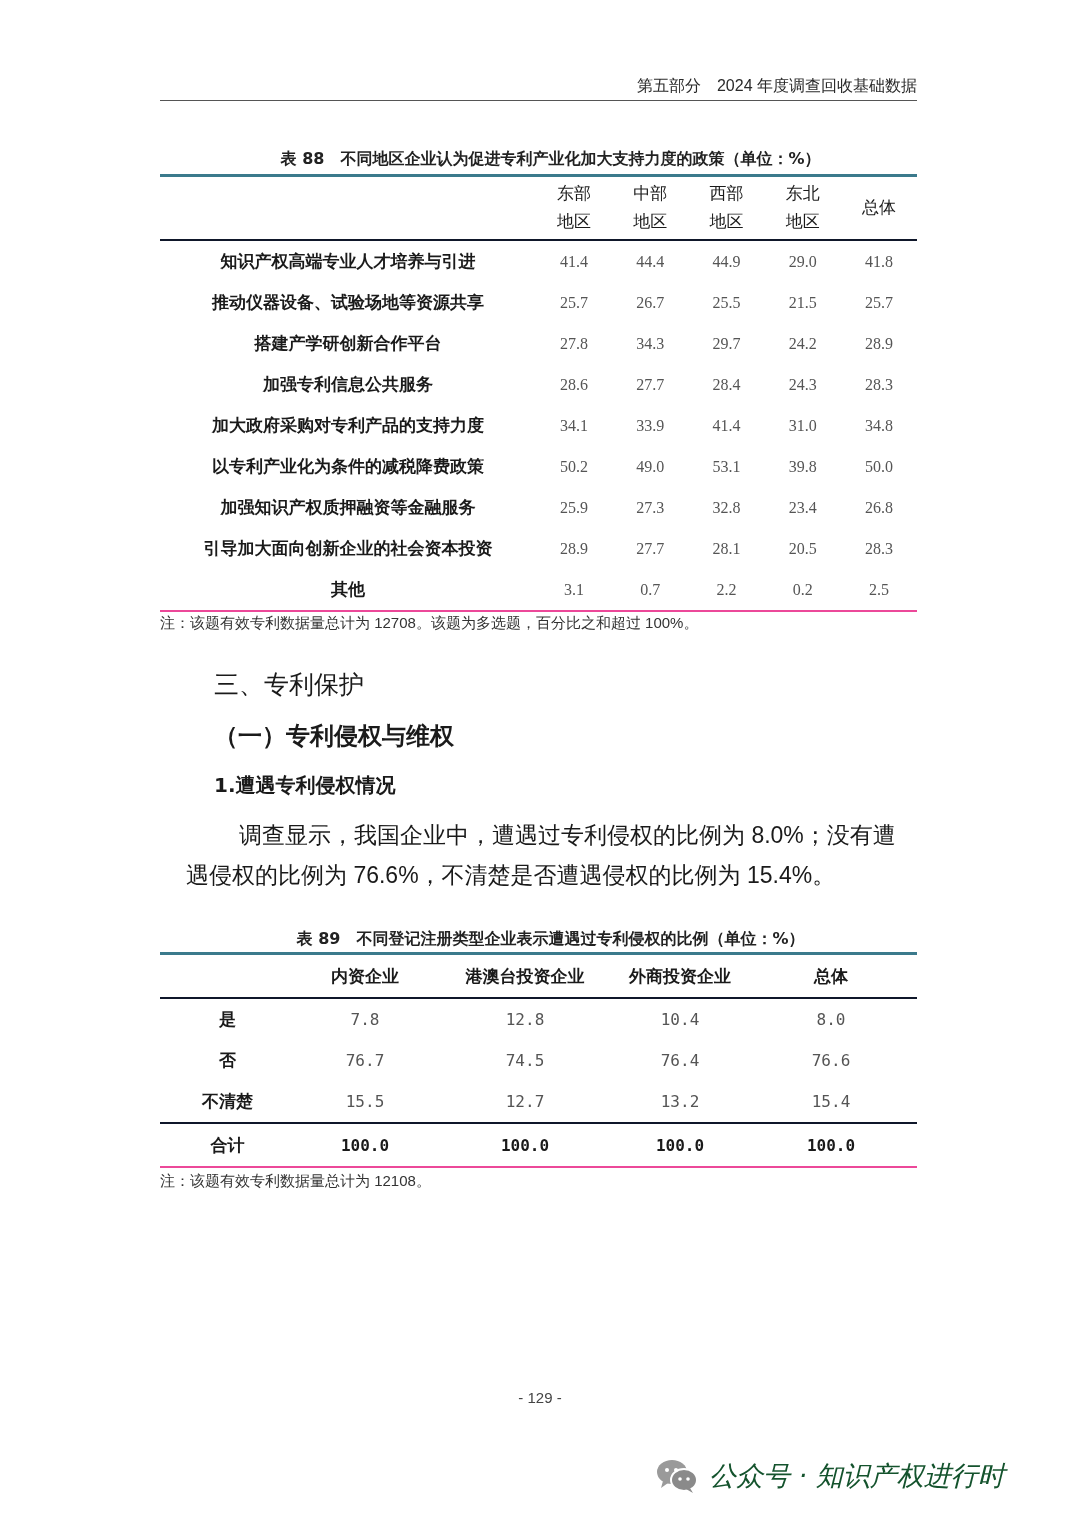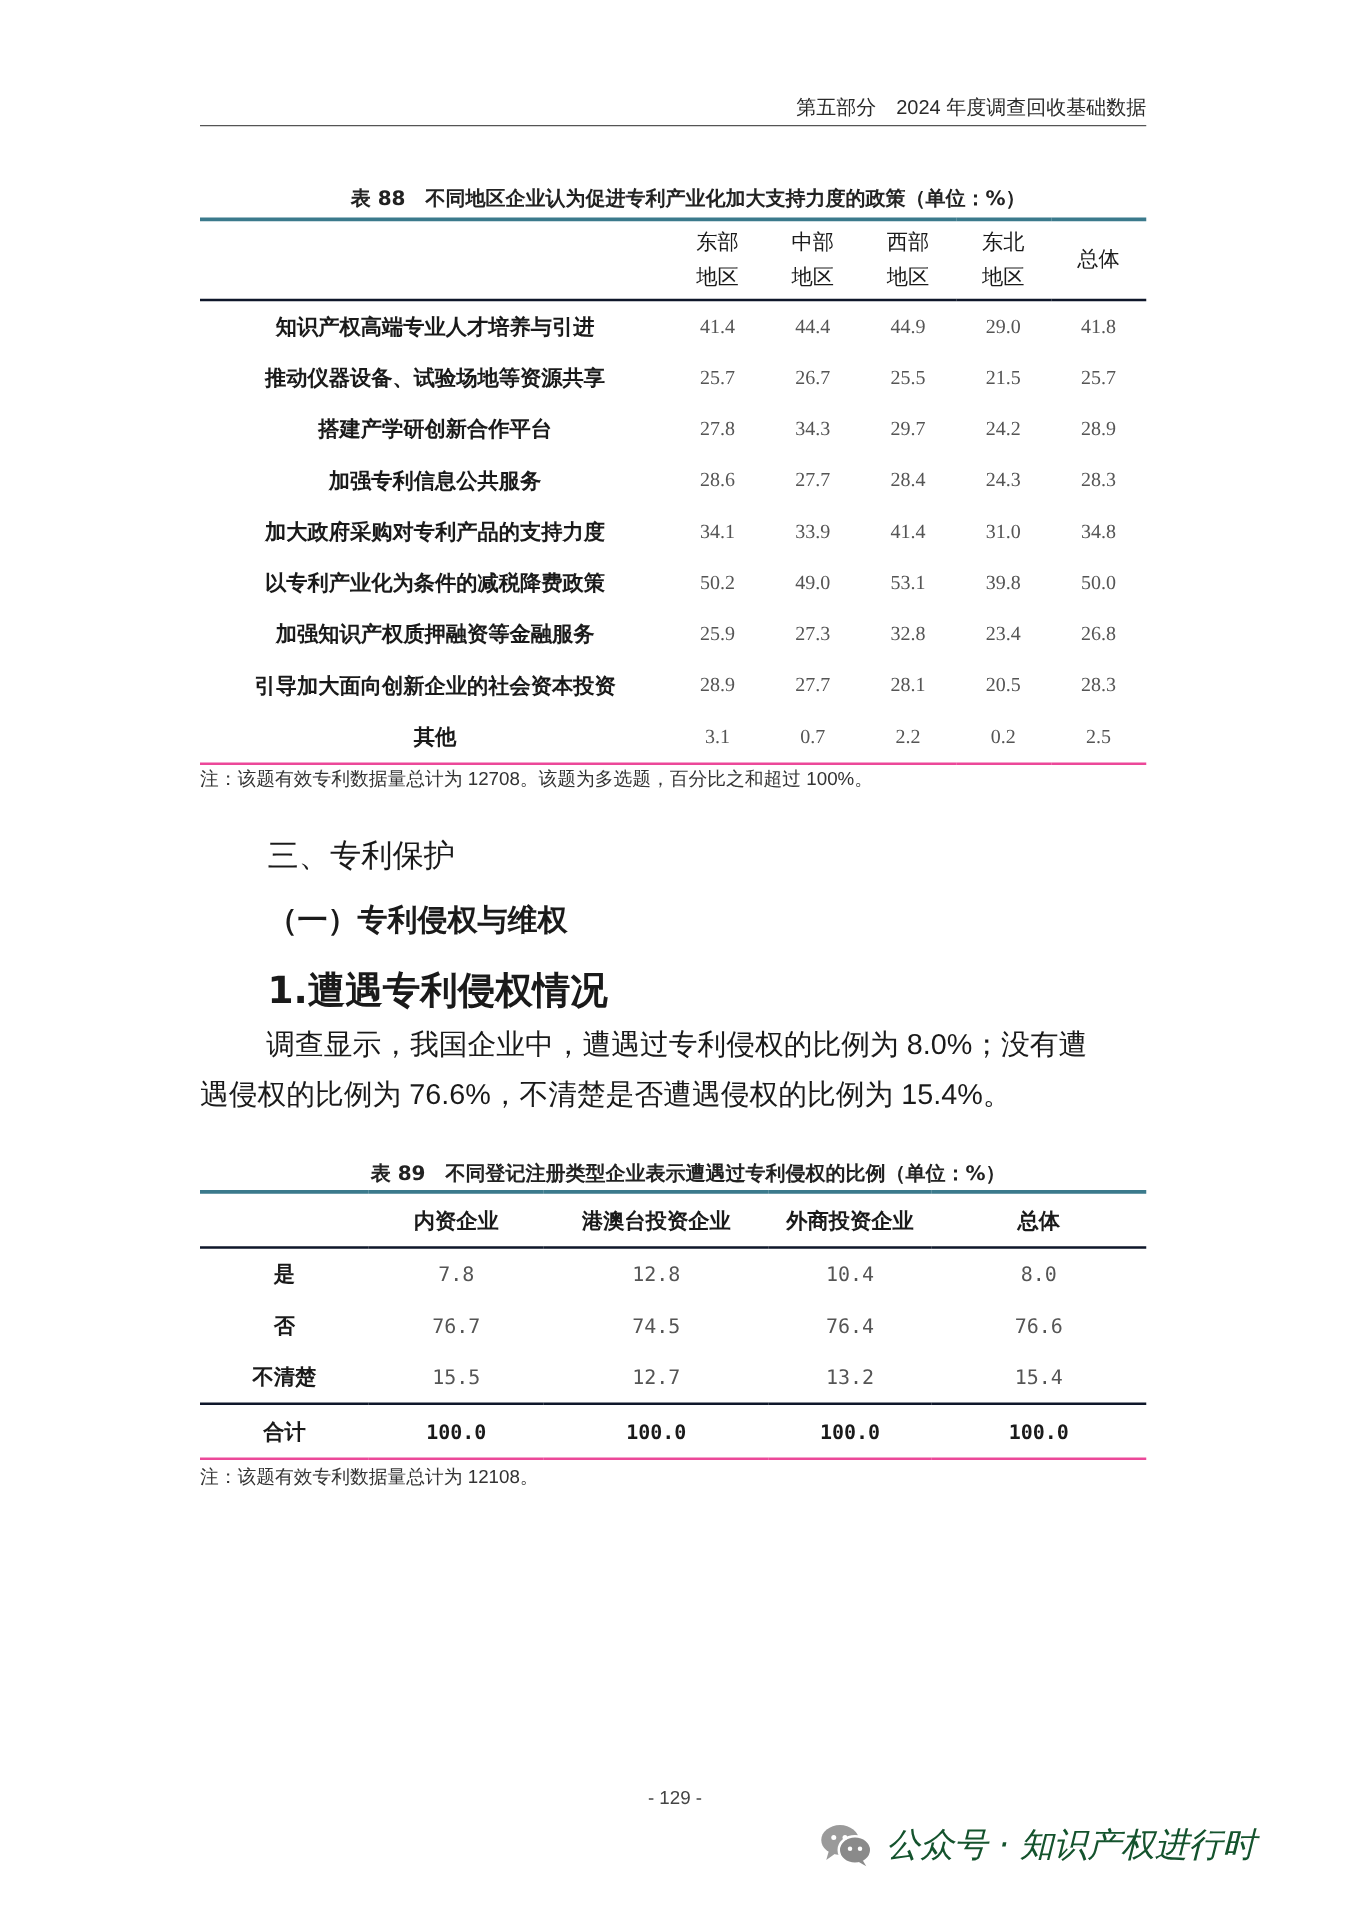--- a/index.html
+++ b/index.html
@@ -20,32 +20,32 @@
 
     #t88 th { font-weight: normal; font-size: 17px; line-height: 28px; height: 62px; color: #1a1a1a; }
     #t88 td { height: 41px; font-size: 16px; }
     #t88 td.label { font-weight: bold; font-size: 17px; width: 376px; }
     #t88 td.num { color: #555; font-family: Liberation Serif, serif; font-size: 16px; }
 
     .note { position: absolute; left: 160px; font-size: 15px; color: #333; }
 
     .h1 { position: absolute; left: 214px; top: 668px; font-size: 25px; }
     .h2 { position: absolute; left: 214px; top: 720px; font-size: 24px; font-weight: bold; }
-    .h3 { position: absolute; left: 214px; top: 772px; font-size: 30px; font-weight: bold; }
+    .h3 { position: absolute; left: 214px; top: 772px; font-size: 20px; font-weight: bold; }
     .para { position: absolute; left: 160px; width: 757px; font-size: 23px; line-height: 40px; }
     .para .l1 { display: block; padding-left: 53px; }
     .para .l2 { display: block; }
 
     #t89 th { font-weight: bold; font-size: 17px; height: 42px; }
     #t89 td { height: 41px; font-size: 16px; }
     #t89 td.label { font-weight: bold; font-size: 17px; width: 135px; }
     #t89 td.num { color: #555; font-family: "DejaVu Sans Mono", "Liberation Mono", monospace; }
     #t89 tr.total td { font-weight: bold; color: #1a1a1a; height: 42px; }
 
-    .page-number { position: absolute; left: 500px; top: 1430px; width: 80px; text-align: center; font-size: 15px; color: #444; }
+    .page-number { position: absolute; left: 500px; top: 1389px; width: 80px; text-align: center; font-size: 15px; color: #444; }
 
     .watermark { position: absolute; left: 655px; top: 1458px; display: flex; align-items: center; gap: 10px; color: #14532d; font-size: 27px; font-style: italic; }
     .wechat-icon { width: 44px; height: 36px; position: relative; }
   </style>
 </head>
 <body class="serif">
 
 <div class="running-header">第五部分　2024 年度调查回收基础数据</div>
 <div class="header-rule"></div>
 
@@ -134,21 +134,21 @@
         <td class="num">0.2</td>
         <td class="num">2.5</td>
       </tr>
     </tbody>
 </table>
 <div class="note" style="top:614px;">注：该题有效专利数据量总计为 12708。该题为多选题，百分比之和超过 100%。</div>
 
 <div class="h1 sans">三、专利保护</div>
 <div class="h2 serif">（一）专利侵权与维权</div>
 <div class="h3 sans">1.遭遇专利侵权情况</div>
-<div class="para" style="top:815px;">
+<div class="para" style="top:815px;margin-left:26px;">
   <span class="l1">调查显示，我国企业中，遭遇过专利侵权的比例为 8.0%；没有遭</span>
   <span class="l2">遇侵权的比例为 76.6%，不清楚是否遭遇侵权的比例为 15.4%。</span>
 </div>
 
 <div class="table-title sans" style="top:917px;">表 89　不同登记注册类型企业表示遭遇过专利侵权的比例（单位：%）</div>
 <table class="data sans" id="t89" style="top:952px;">
   <thead>
     <tr class="rule-top rule-mid">
       <th></th>
       <th style="width:140px;">内资企业</th>

